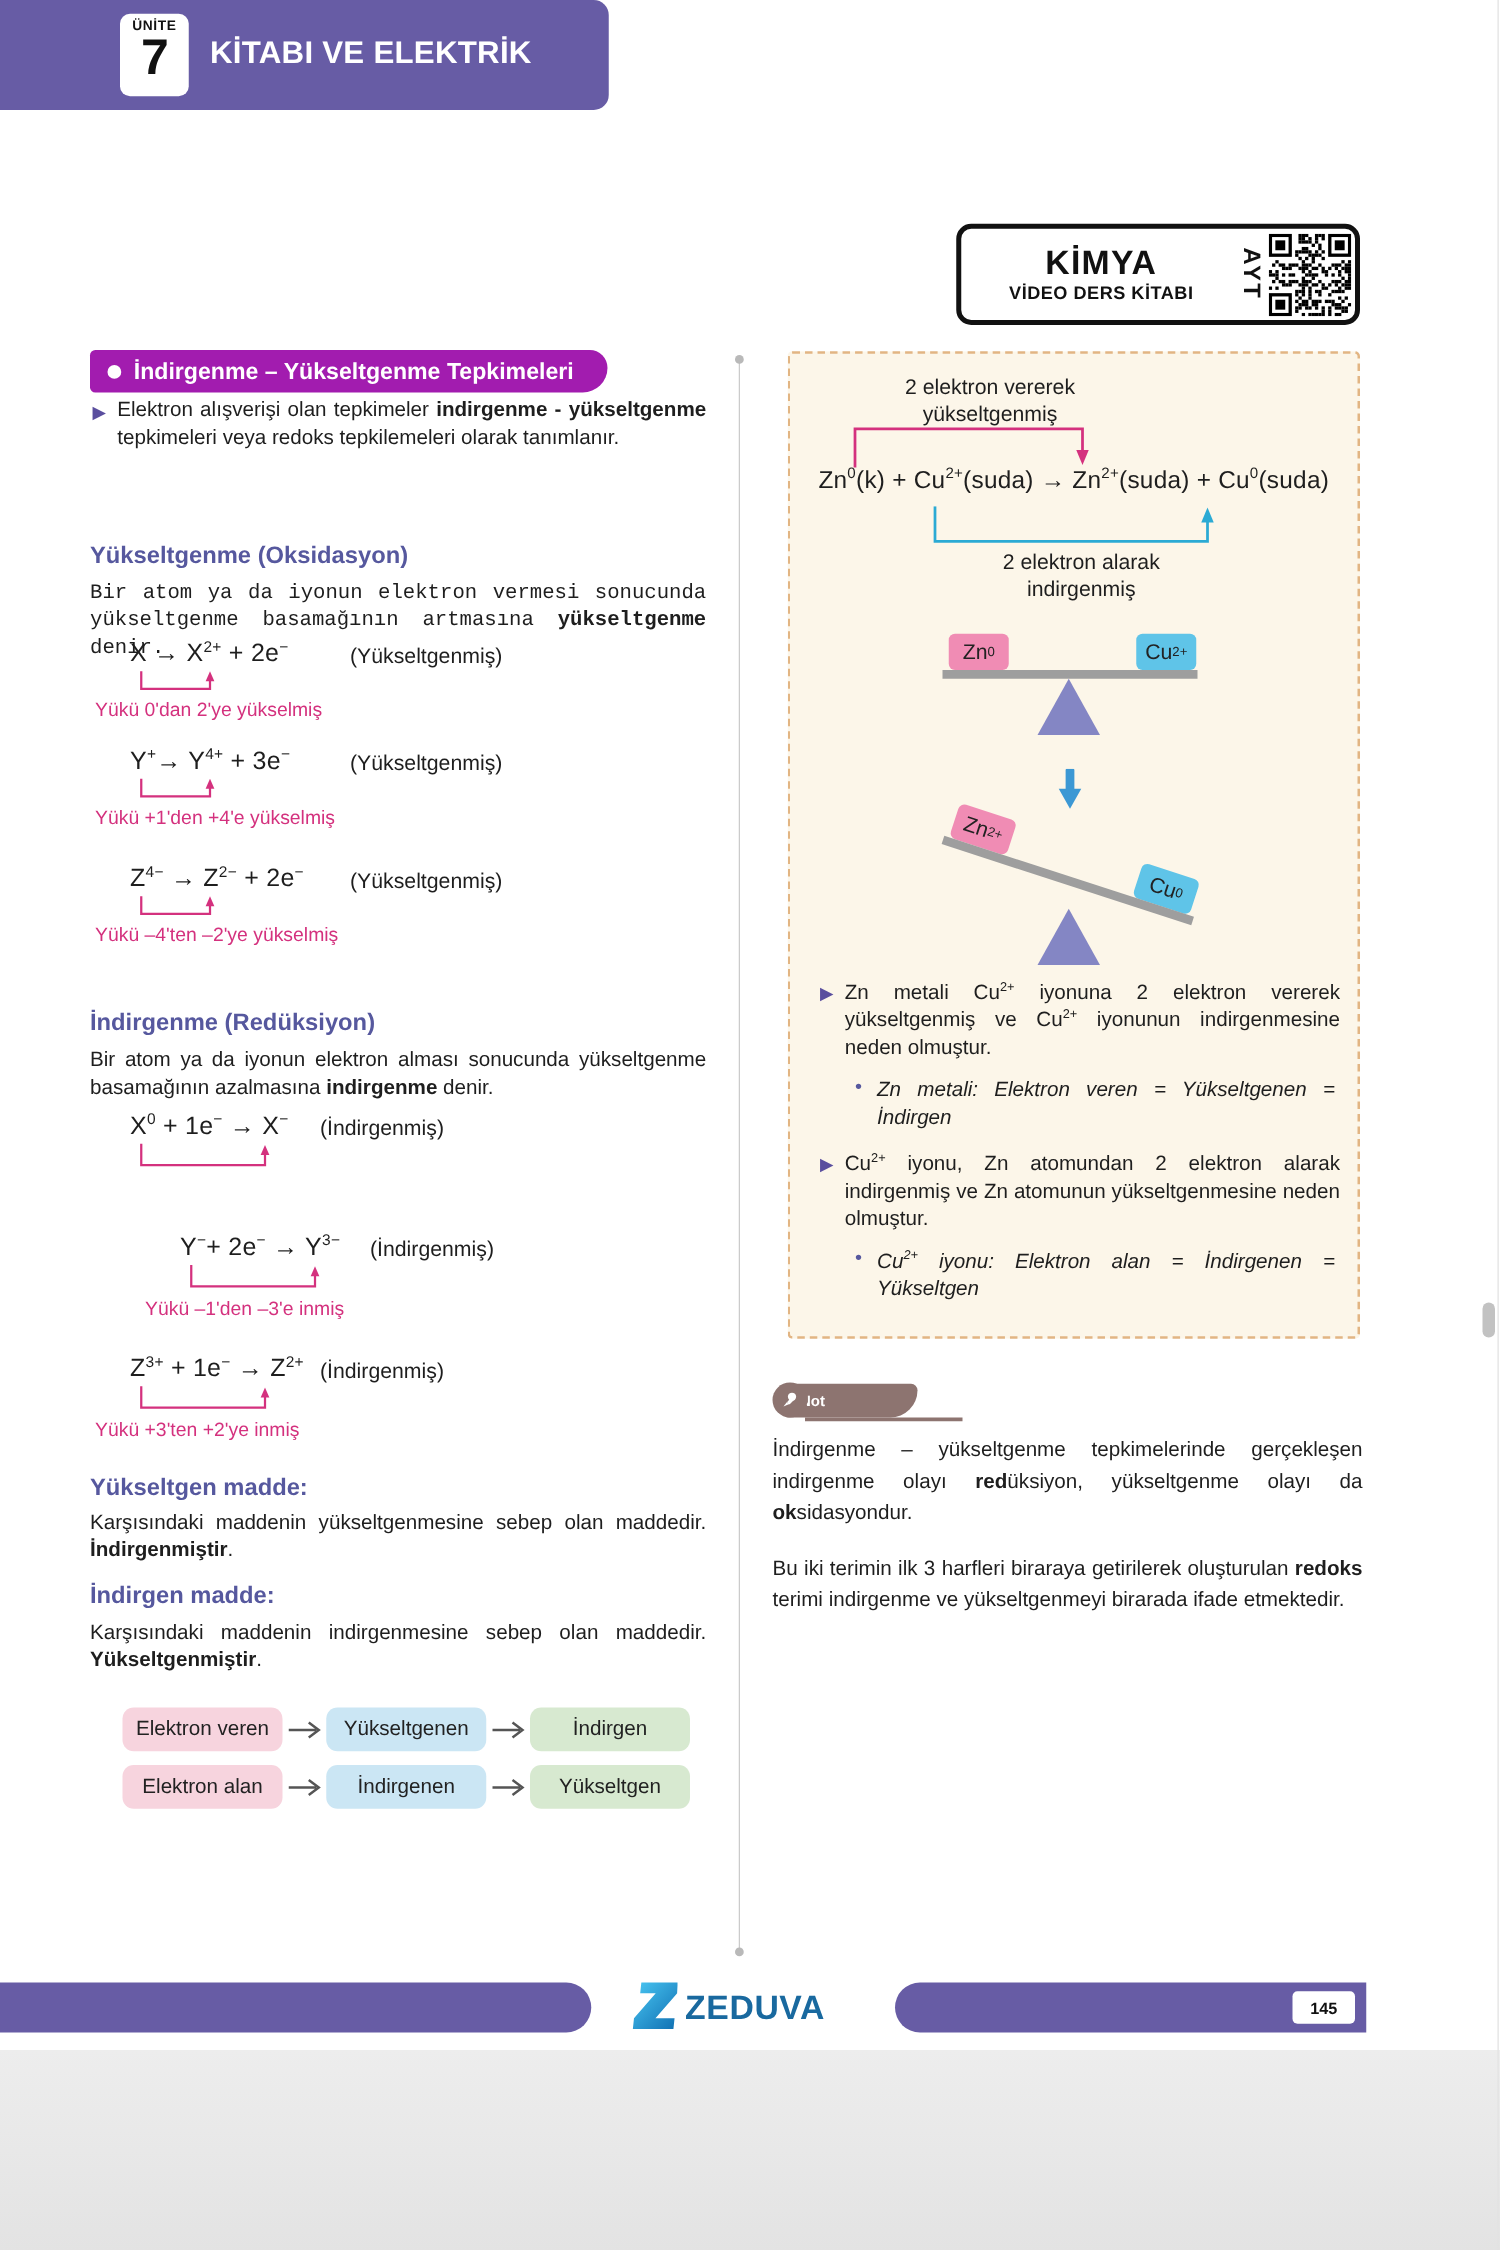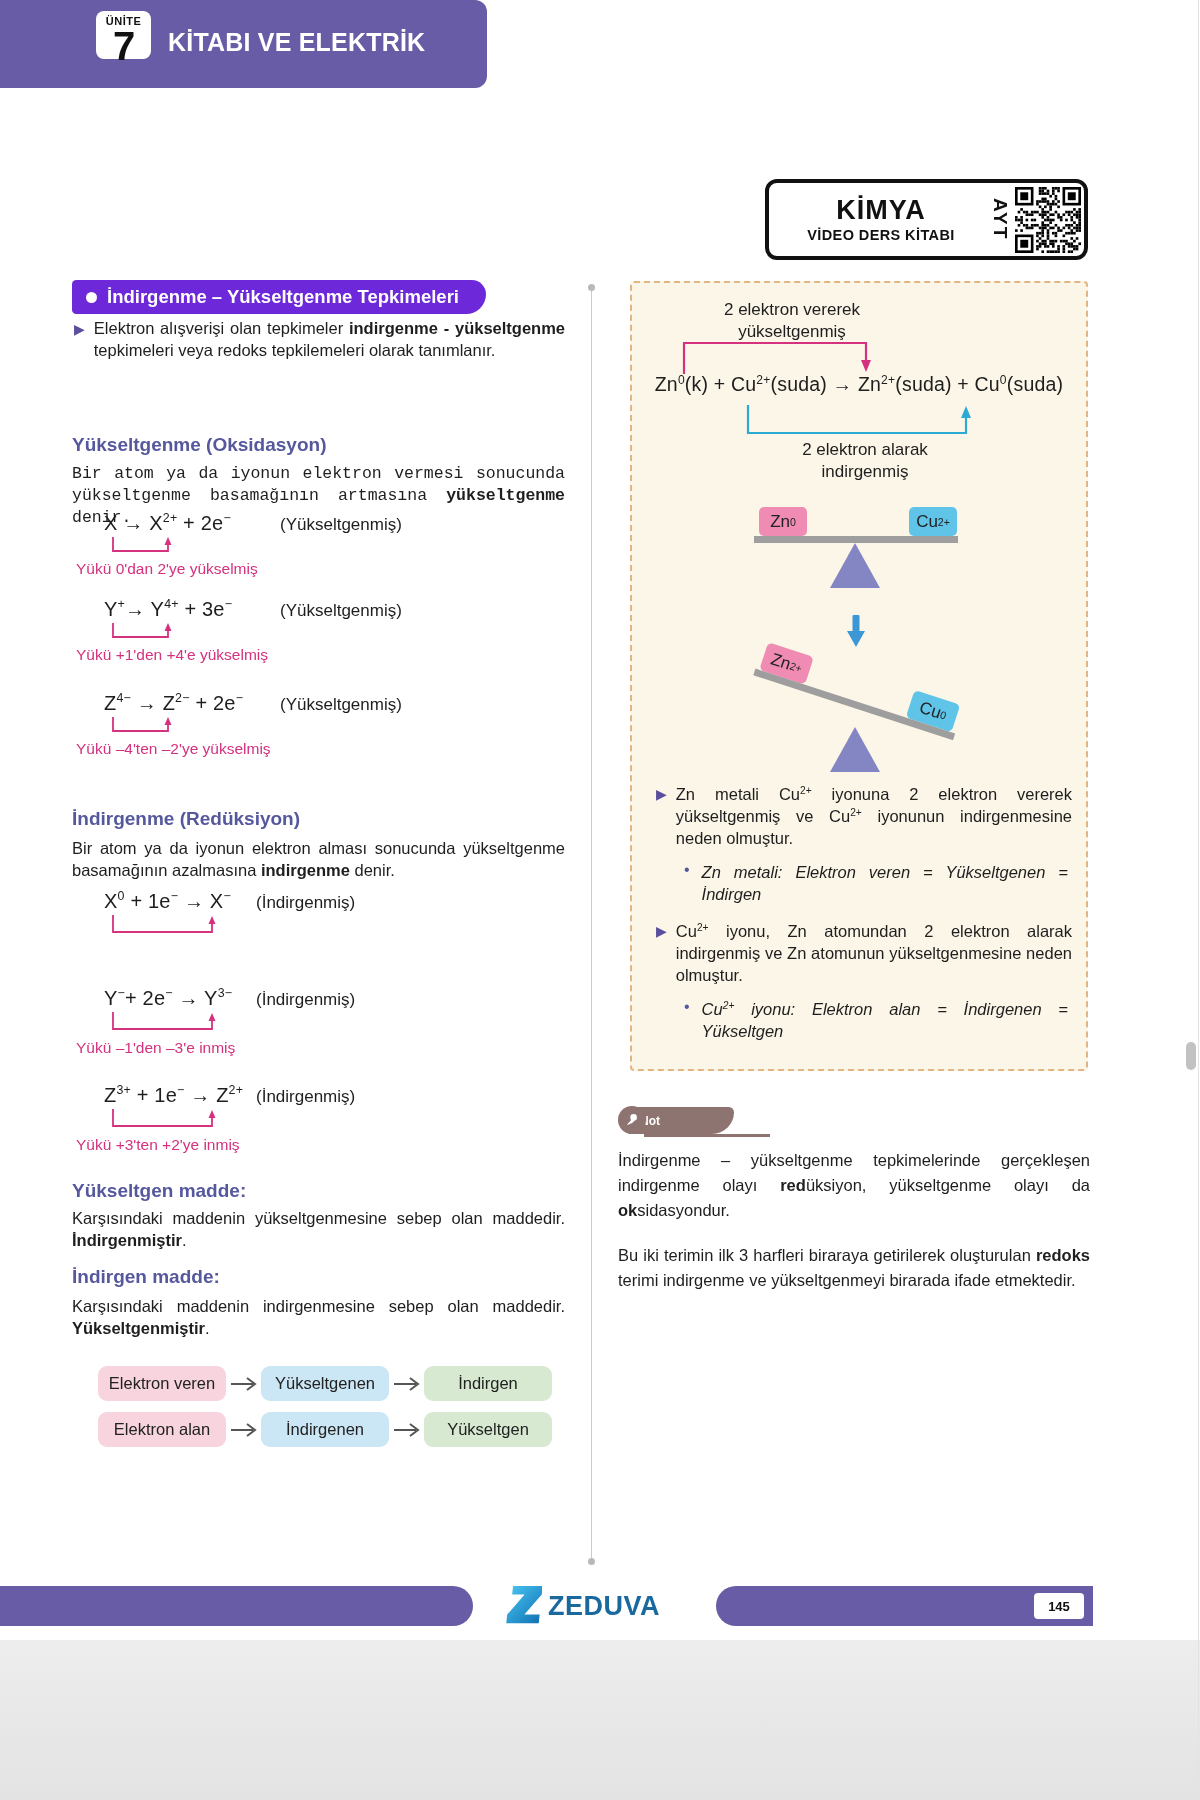--- a/index.html
+++ b/index.html
@@ -6,35 +6,35 @@
   body{
     width:1200px;height:1800px;position:relative;background:#fff;
     font-family:"Liberation Sans",sans-serif;color:#1e1e1e;
   }
   .page{position:absolute;inset:0;overflow:hidden;}
   sup{font-size:62%;line-height:0;}
   b{font-weight:bold;}
 
   
   .unit-band{position:absolute;left:0;top:176;width:487px;height:88px;background:#675CA5;border-radius:0 12px 12px 0;}
-  .unit-badge{position:absolute;left:96px;top:11px;width:55px;height:48px;background:#fff;border-radius:8px;text-align:center;box-sizing:border-box;padding-top:4px;}
+  .unit-badge{position:absolute;left:96px;top:11px;width:55px;height:66px;background:#fff;border-radius:8px;text-align:center;box-sizing:border-box;padding-top:4px;}
   .unit-label{font-size:11px;font-weight:800;letter-spacing:.5px;color:#111;}
   .unit-number{font-size:40px;font-weight:800;line-height:.95;color:#111;letter-spacing:-1px;}
   .unit-title{position:absolute;left:168px;top:28px;color:#fff;font-size:25px;font-weight:800;letter-spacing:.2px;white-space:nowrap;}
 
   
   .book-badge{position:absolute;left:765px;top:179px;width:323px;height:81px;background:#fff;border:4px solid #111;border-radius:12px;box-sizing:border-box;display:flex;align-items:center;}
   .bb-text{flex:1;text-align:center;color:#111;padding-left:6px;}
   .bb-title{font-size:27px;font-weight:800;letter-spacing:1px;line-height:1;}
   .bb-sub{font-size:14.5px;font-weight:800;letter-spacing:.4px;margin-top:3px;white-space:nowrap;}
   .bb-side{writing-mode:vertical-rl;font-size:19px;font-weight:800;letter-spacing:2px;color:#111;margin:0 4px 0 2px;}
   .bb-qr{width:66px;height:66px;margin-right:3px;flex:0 0 auto;}
 
   
-  .section-bar{position:absolute;left:72px;top:280px;width:414px;height:34px;background:#6d28d9;border-radius:6px 20px 28px 6px;color:#fff;display:flex;align-items:center;box-sizing:border-box;padding-left:14px;}
+  .section-bar{position:absolute;left:72px;top:280px;width:414px;height:34px;background:#a21caf;border-radius:6px 20px 28px 6px;color:#fff;display:flex;align-items:center;box-sizing:border-box;padding-left:14px;}
   .section-dot{width:11px;height:11px;border-radius:50%;background:#fff;margin-right:10px;flex:0 0 auto;}
   .section-title{font-size:18.5px;font-weight:800;white-space:nowrap;}
 
   
   .lb{position:absolute;left:72px;width:493px;box-sizing:border-box;}
   .jtext{text-align:justify;font-size:16.5px;line-height:1.33;}
   .bullet{display:flex;}
   .marker{color:#5A4E9E;font-size:14px;margin:3px 9px 0 2px;flex:0 0 auto;}
   .subhead{color:#56589E;font-size:19px;font-weight:800;}
 
@@ -399,21 +399,21 @@
     <div class="eq-line">
       <span class="formula">X<sup>0</sup> + 1e<sup>−</sup> → X<sup>−</sup></span>
       <span class="eq-state">(İndirgenmiş)</span>
     </div>
     <svg class="bracket" width="116" height="26" viewBox="0 0 116 26">
         <path d="M5 1 V18 H104 V9" fill="none" stroke="#D4317E" stroke-width="1.8"></path>
         <path d="M100.5 10 L107.5 10 L104 2 Z" fill="#D4317E"></path>
       </svg>
   </div>
 
-  <div class="lb eq eq-red" style="top:987px;">
+  <div class="lb eq eq-red" style="top:987px;margin-left:40px;">
     <div class="eq-line">
       <span class="formula">Y<sup>−</sup>+ 2e<sup>−</sup> → Y<sup>3−</sup></span>
       <span class="eq-state">(İndirgenmiş)</span>
     </div>
     <svg class="bracket" width="116" height="26" viewBox="0 0 116 26">
         <path d="M5 1 V18 H104 V9" fill="none" stroke="#D4317E" stroke-width="1.8"></path>
         <path d="M100.5 10 L107.5 10 L104 2 Z" fill="#D4317E"></path>
       </svg>
     <div class="eq-caption">Yükü –1'den –3'e inmiş</div>
   </div>

